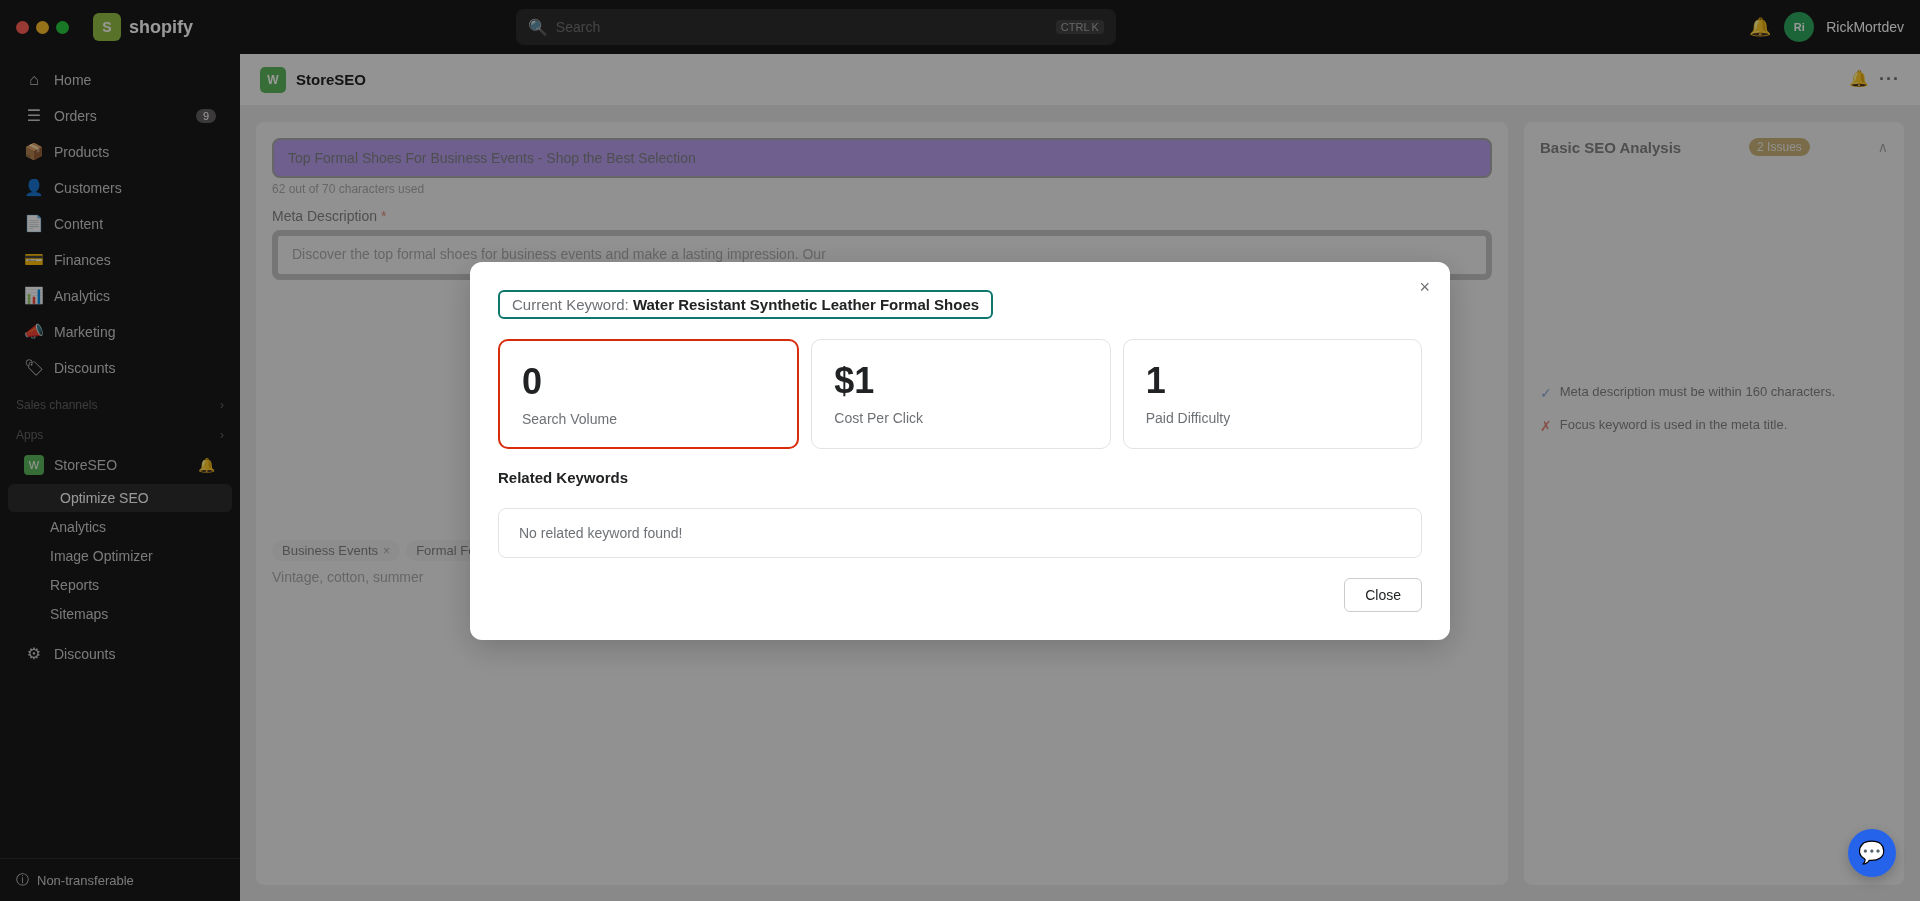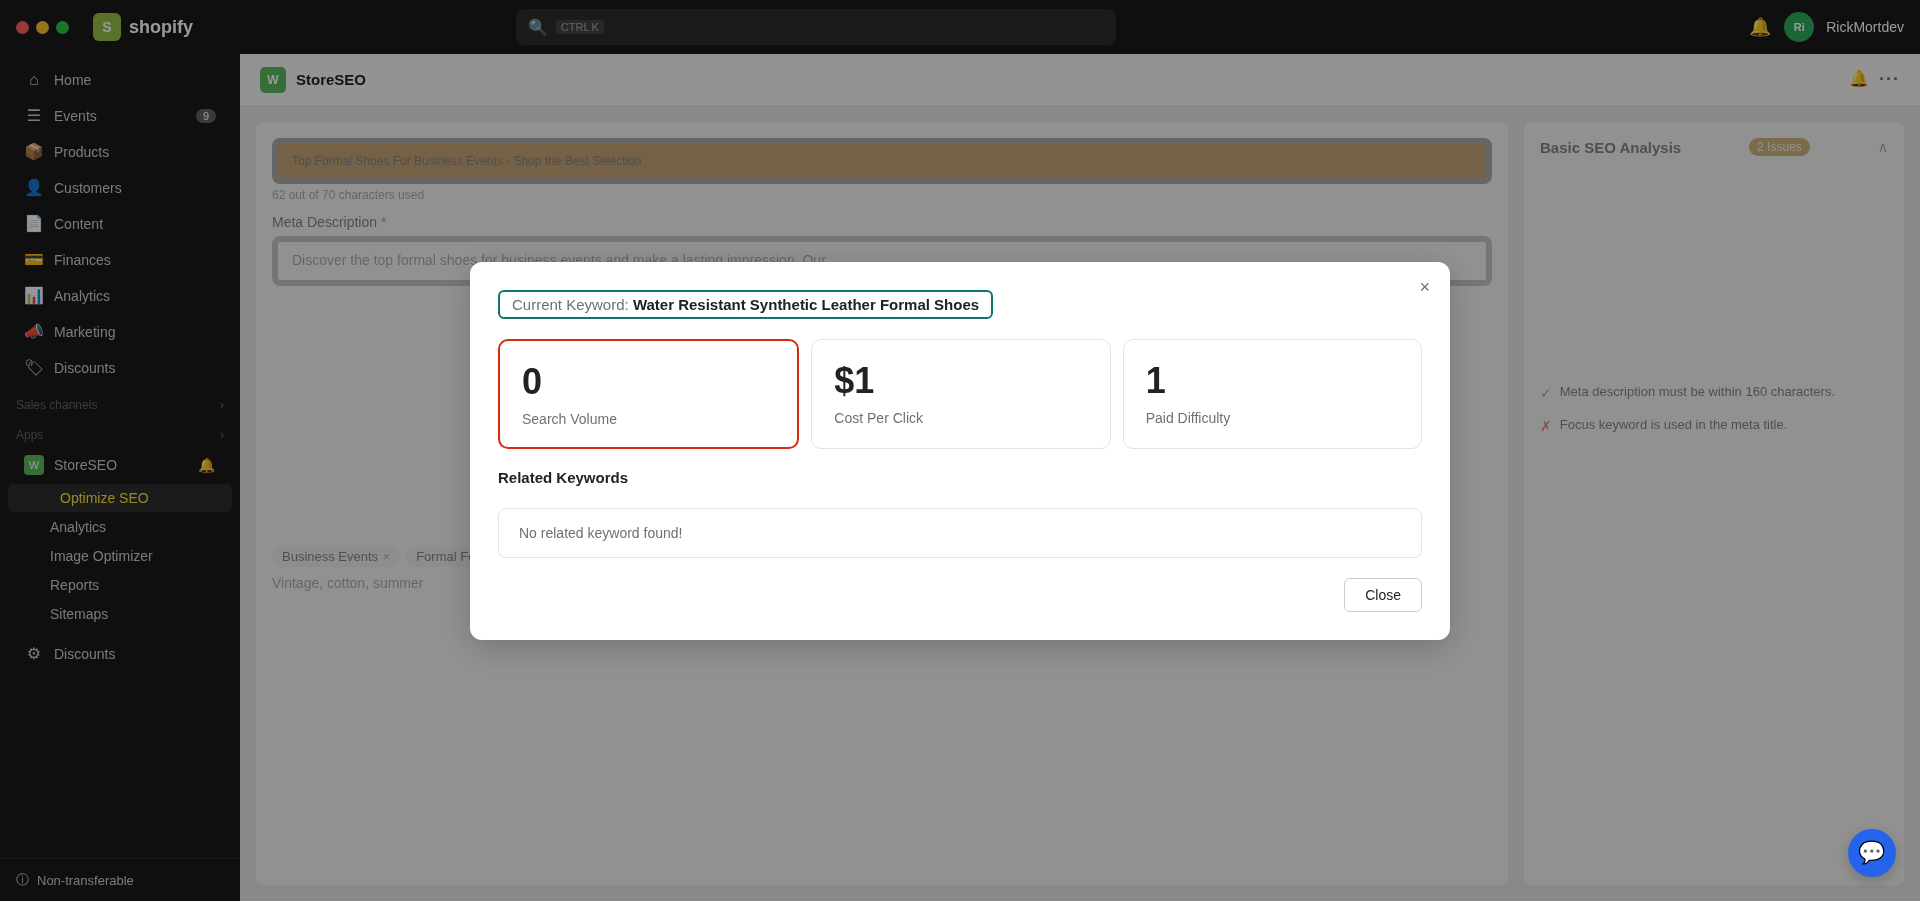--- a/index.html
+++ b/index.html
@@ -53,39 +53,39 @@
     }
     .sidebar-item .icon { font-size: 16px; width: 20px; text-align: center; }
     .sidebar-badge { background: #636060; color: white; border-radius: 10px; padding: 1px 7px; font-size: 11px; margin-left: auto; }
     .sidebar-section { padding: 12px 16px 4px; font-size: 12px; color: #666; font-weight: 500; display: flex; align-items: center; justify-content: space-between; }
     .sidebar-section .chevron { font-size: 12px; }
     .sidebar-sub-item {
       display: flex; align-items: center; gap: 10px;
       padding: 6px 16px 6px 42px; cursor: pointer; font-size: 14px;
       color: #ccc; border-radius: 6px; margin: 1px 8px;
     }
-    .sidebar-sub-item.active { background: #2d2d2d; color: #fde047; align-items: center; }
+    .sidebar-sub-item.active { background: #2d2d2d; color: #ffffff; align-items: center; }
     .sidebar-app-item { display: flex; align-items: center; gap: 10px; padding: 8px 16px; font-size: 14px; color: #ccc; cursor: pointer; border-radius: 6px; margin: 1px 8px; }
     .storeseo-icon { width: 20px; height: 20px; background: #5cb85c; border-radius: 4px; display: flex; align-items: center; justify-content: center; color: white; font-size: 11px; }
     .sidebar-app-item .bell { margin-left: auto; font-size: 14px; }
     .sidebar-bottom { padding: 12px 16px; border-top: 1px solid #2d2d2d; }
     .non-transferable { display: flex; align-items: center; gap: 8px; font-size: 13px; color: #ccc; }
 
     
     .content-area { flex: 1; display: flex; flex-direction: column; background: #e5e5e5; overflow: hidden; }
 
     
     .app-header {
       height: 52px; background: #f6f6f7; border-bottom: 1px solid #e1e3e5;
       display: flex; align-items: center; padding: 0 20px; gap: 10px;
     }
     .app-header-icon { width: 26px; height: 26px; background: #5cb85c; border-radius: 5px; display: flex; align-items: center; justify-content: center; color: white; font-size: 12px; font-weight: bold; }
     .app-header-title { font-size: 15px; font-weight: 600; color: #202223; }
     .app-header-right { margin-left: auto; display: flex; gap: 10px; }
-    .meta-title-box { background: #a16207; border: 6px solid #737373; border-radius: 8px; padding: 10px 14px; font-size: 12px; color: #202223; margin-bottom: 4px; }
+    .meta-title-box { background: #8b5cf6; border: 2px solid #737373; border-radius: 8px; padding: 10px 14px; font-size: 14px; color: #202223; margin-bottom: 4px; }
     .char-count { font-size: 12px; color: #6d7175; }
     .meta-label { font-size: 14px; font-weight: 500; color: #202223; margin-bottom: 6px; display: flex; align-items: center; gap: 4px; }
     .required-star { color: #d82c0d; }
     .meta-desc-box { background: white; border: 6px solid #a3a3a3; border-radius: 8px; padding: 10px 14px; font-size: 14px; color: #6d7175; min-height: 50px; }
 
     
     .seo-analysis-header { display: flex; align-items: center; justify-content: space-between; margin-bottom: 12px; }
     .seo-analysis-title { font-size: 15px; font-weight: 600; color: #202223; }
     .issues-badge { background: #b5840e; color: white; border-radius: 10px; padding: 2px 8px; font-size: 12px; font-weight: 500; }
     .chevron-up { color: #6d7175; font-size: 14px; cursor: pointer; }
@@ -165,20 +165,21 @@
     <div class="tl tl-red"></div>
     <div class="tl tl-yellow"></div>
     <div class="tl tl-green"></div>
   </div>
   <div class="shopify-logo">
     <div class="shopify-logo-icon">S</div>
     <span>shopify</span>
   </div>
   <div class="search-bar">
     <span style="color:#aaa">🔍</span>
+    <input type="text" placeholder="Search" style="">
     <div class="search-shortcut">
       <span>CTRL</span>
       <span>K</span>
     </div>
   </div>
   <div class="topbar-right">
     <span class="bell-icon">🔔</span>
     <div class="avatar">Ri</div>
     <span class="user-name">RickMortdev</span>
   </div>
@@ -187,21 +188,21 @@
 <div class="main-layout">
 
   <div class="sidebar">
     <div class="sidebar-nav">
       <div class="sidebar-item">
         <span class="icon">⌂</span>
         <span>Home</span>
       </div>
       <div class="sidebar-item">
         <span class="icon">☰</span>
-        <span>Events</span>
+        <span>Orders</span>
         <span class="sidebar-badge">9</span>
       </div>
       <div class="sidebar-item">
         <span class="icon">📦</span>
         <span>Products</span>
       </div>
       <div class="sidebar-item">
         <span class="icon">👤</span>
         <span>Customers</span>
       </div>

